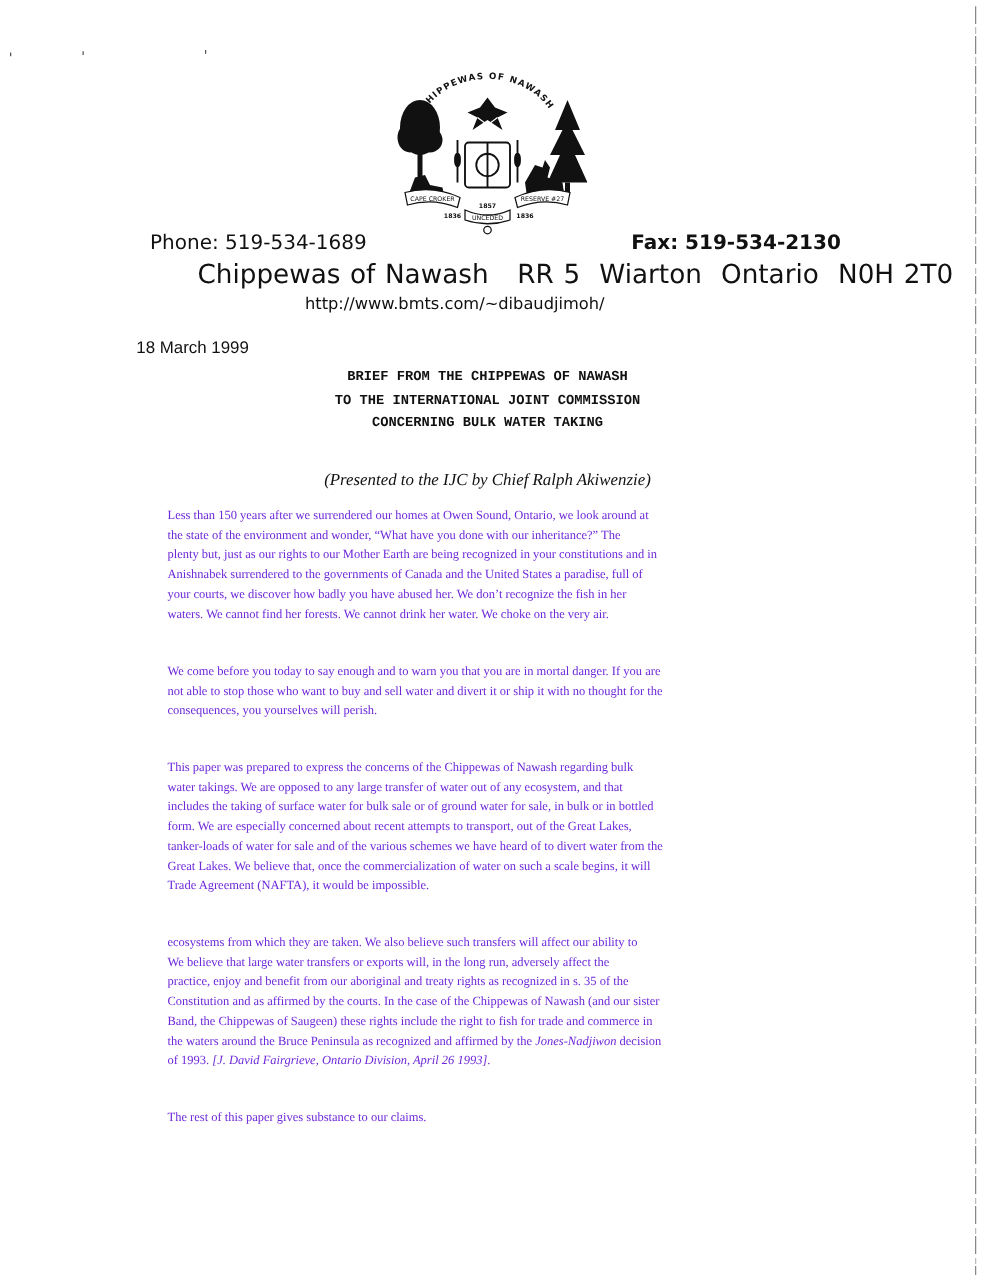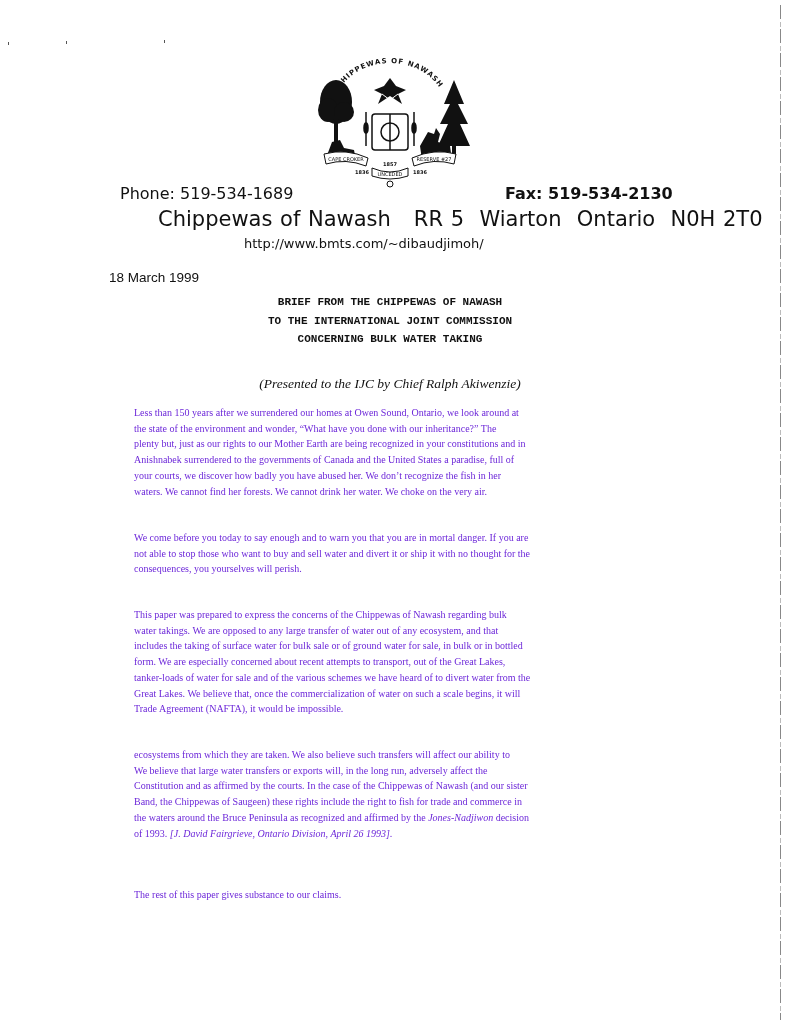--- a/index.html
+++ b/index.html
@@ -129,20 +129,21 @@
     <span class="ln">includes the taking of surface water for bulk sale or of ground water for sale, in bulk or in bottled</span>
     <span class="ln">form. We are especially concerned about recent attempts to transport, out of the Great Lakes,</span>
     <span class="ln">tanker-loads of water for sale and of the various schemes we have heard of to divert water from the</span>
     <span class="ln">Great Lakes. We believe that, once the commercialization of water on such a scale begins, it will</span>
     <span class="ln">Trade Agreement (NAFTA), it would be impossible.</span>
   </div>
 
   <div class="para p4">
     <span class="ln">ecosystems from which they are taken. We also believe such transfers will affect our ability to</span>
     <span class="ln">We believe that large water transfers or exports will, in the long run, adversely affect the</span>
+    <span class="ln">practice, enjoy and benefit from our aboriginal and treaty rights as recognized in s. 35 of the</span>
     <span class="ln">Constitution and as affirmed by the courts. In the case of the Chippewas of Nawash (and our sister</span>
     <span class="ln">Band, the Chippewas of Saugeen) these rights include the right to fish for trade and commerce in</span>
     <span class="ln"><span>the waters around the Bruce Peninsula as recognized and affirmed by the </span><i>Jones-Nadjiwon</i><span> decision</span></span>
     <span class="ln"><span>of 1993. </span><i>[J. David Fairgrieve, Ontario Division, April 26 1993]</i><span>.</span></span>
   </div>
 
   <div class="para p5">
     <span class="ln">The rest of this paper gives substance to our claims.</span>
   </div>
 

